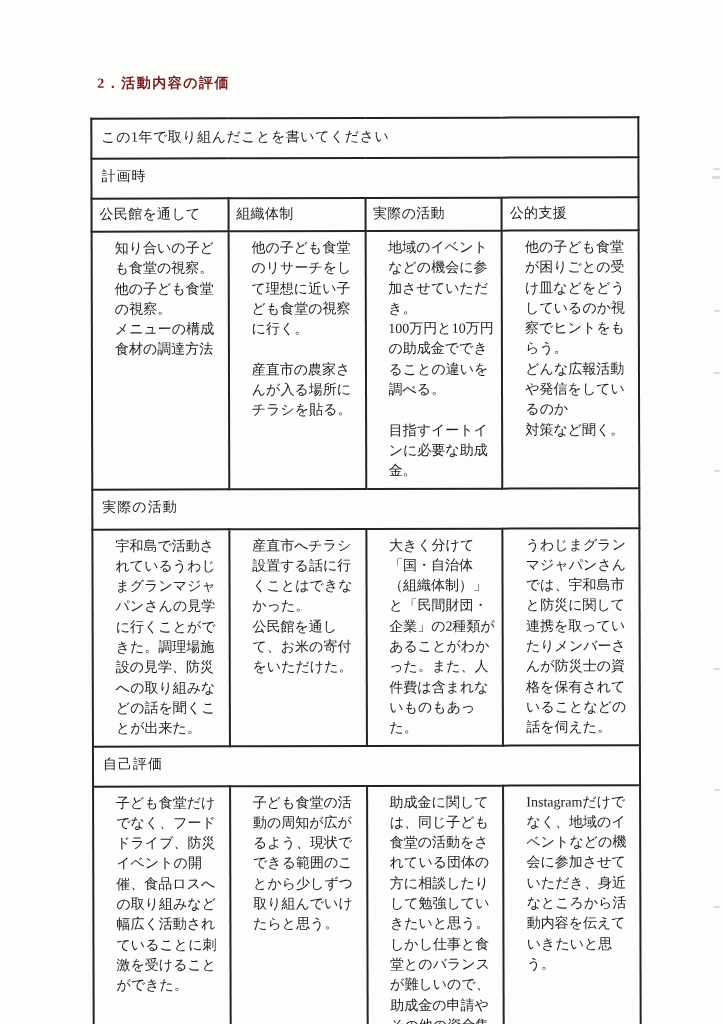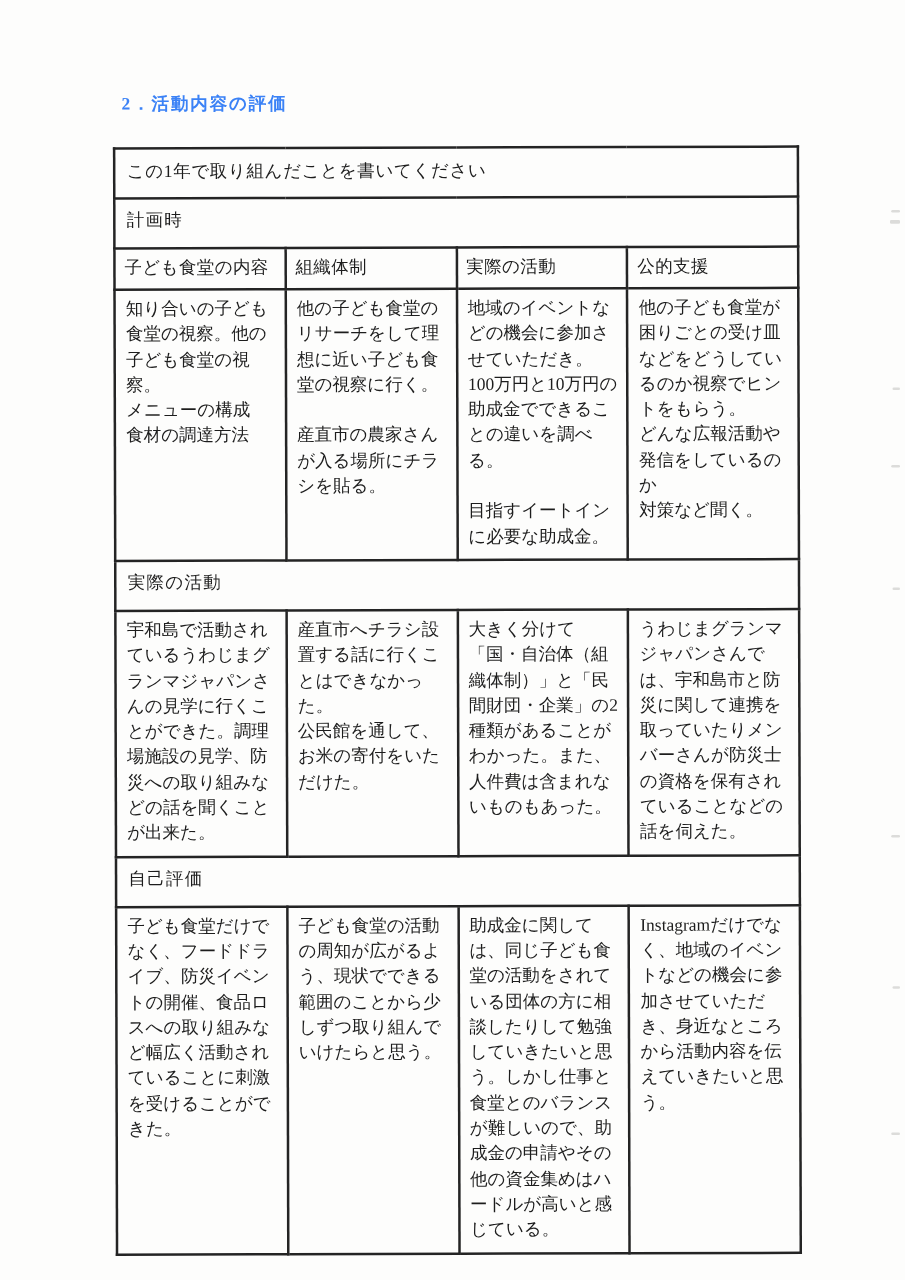--- a/index.html
+++ b/index.html
@@ -29,21 +29,21 @@
     transform: rotate(-0.15deg);
     transform-origin: 50% 0;
   }
   .doc-title {
     position: absolute;
     left: 97px;
     top: 74px;
     font-size: 14px;
     font-weight: 600;
     letter-spacing: 1.5px;
-    color: #3b82f6;
+    color: #7f1d1d;
     white-space: nowrap;
   }
   table.eval-table {
     position: absolute;
     left: 90px;
     top: 117px;
     width: 547px;
     border-collapse: collapse;
     table-layout: fixed;
   }
@@ -69,21 +69,21 @@
   td.col-header {
     height: 33px;
     vertical-align: middle;
     padding: 0 4px 2px 7px;
     letter-spacing: 0.3px;
     white-space: nowrap;
     overflow: hidden;
   }
   td.cell {
     vertical-align: top;
-    padding: 6px 2px 6px 8px;
+    padding: 6px 2px 6px 22px;
     line-height: 1.45;
     white-space: pre-line;
     letter-spacing: 0px;
     overflow: hidden;
   }
   tr.content-row-1 td { height: 200px; }
   tr.content-row-2 td { height: 164px; }
   tr.content-row-3 td { height: 226px; margin-top: 15px; }
   .scan-mark {
     position: absolute;
@@ -110,21 +110,21 @@
       <tbody>
           <tr>
         <td class="row-prompt" colspan="4">この1年で取り組んだことを書いてください</td>
       </tr>
 
       <tr>
         <td class="row-section" colspan="4">計画時</td>
       </tr>
 
       <tr>
-        <td class="col-header">子ども食堂の内容</td>
+        <td class="col-header">公民館を通して</td>
         <td class="col-header">組織体制</td>
         <td class="col-header">実際の活動</td>
         <td class="col-header">公的支援</td>
       </tr>
 
       <tr class="content-row-1">
         <td class="cell">知り合いの子ども食堂の視察。他の子ども食堂の視察。
 メニューの構成
 食材の調達方法</td>
         <td class="cell">他の子ども食堂のリサーチをして理想に近い子ども食堂の視察に行く。

